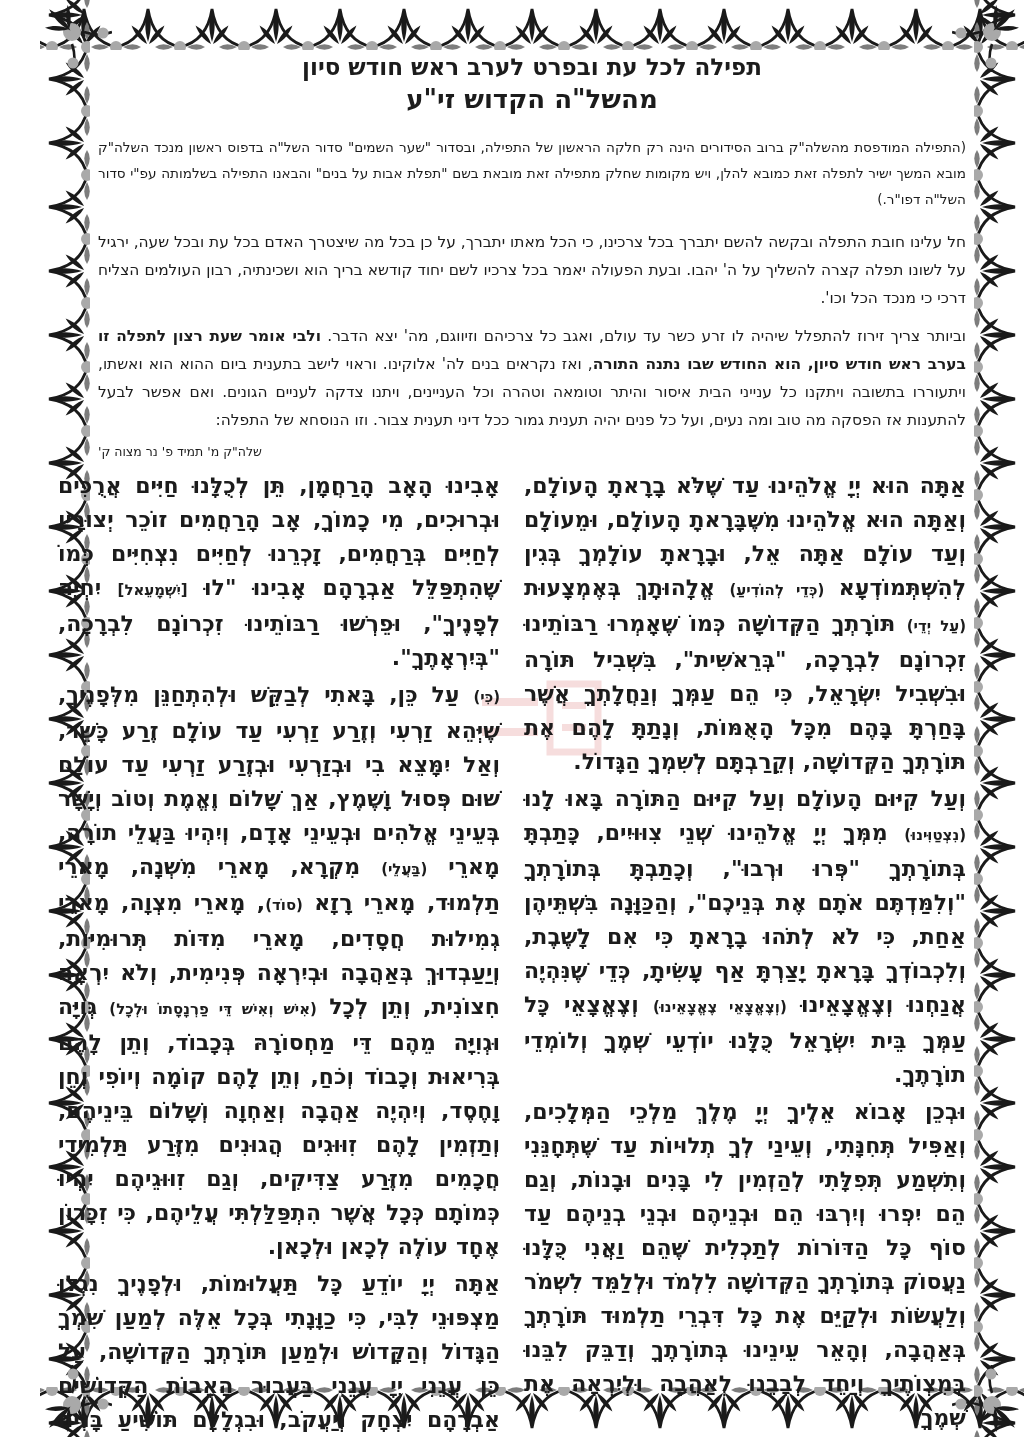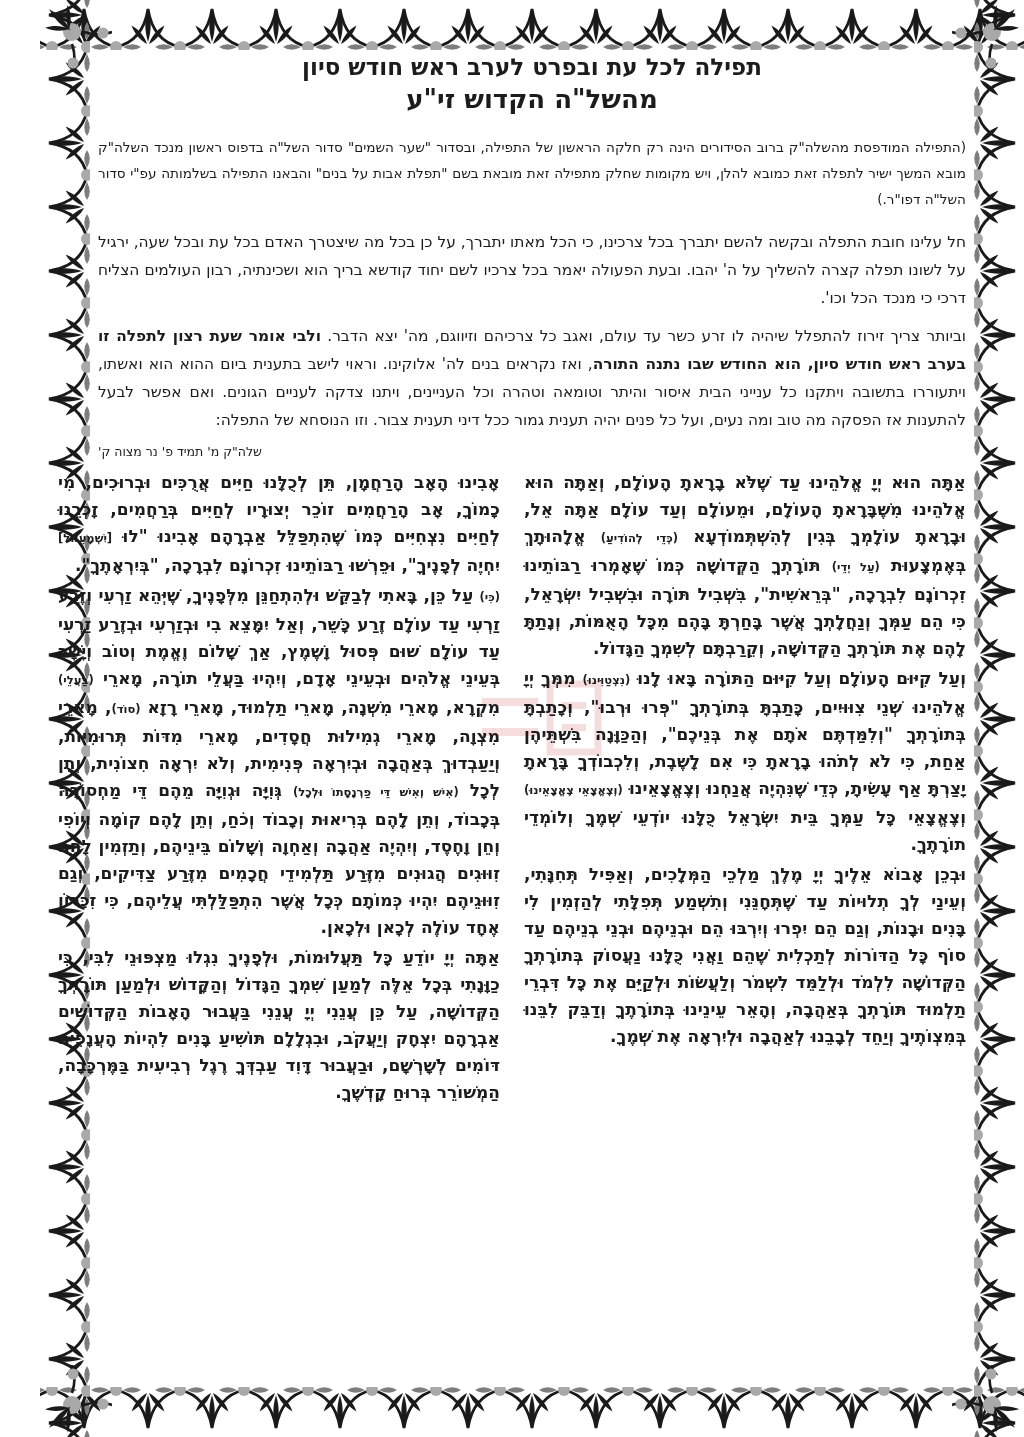--- a/index.html
+++ b/index.html
@@ -30,21 +30,21 @@
   
   .content{position:absolute;top:54px;right:58px;left:58px;}
   .title1{text-align:center;font-size:23px;font-weight:bold;margin:0 0 4px 0;}
   .title2{text-align:center;font-size:26px;font-weight:bold;margin:0 0 20px 0;}
   .paren-note{font-size:13.6px;line-height:26px;text-align:justify;margin:0 0 16px 0;}
   .body-para{font-size:15.4px;line-height:28px;text-align:justify;margin:0 0 10px 0;}
   .bd{font-weight:bold;}
   .source-line{font-size:12.5px;text-align:left;margin:6px 0 10px 0;}
   .columns{display:flex;gap:24px;align-items:flex-start;}
   .col{width:442px;flex:0 0 442px;}
-  .prayer-p{font-size:17px;line-height:27px;font-weight:bold;text-align:justify;margin:0 0 3px 0;}
+  .prayer-p{font-size:22px;line-height:34px;font-weight:bold;text-align:justify;margin:0 0 3px 0;}
   .sm{font-size:0.68em;}
   
   .watermark{position:absolute;top:672px;left:428px;opacity:0.16;pointer-events:none;}
 </style>
 </head>
 <body>
 
 <div class="page">
 
   <div class="b-strip b-top" id="b-top">

